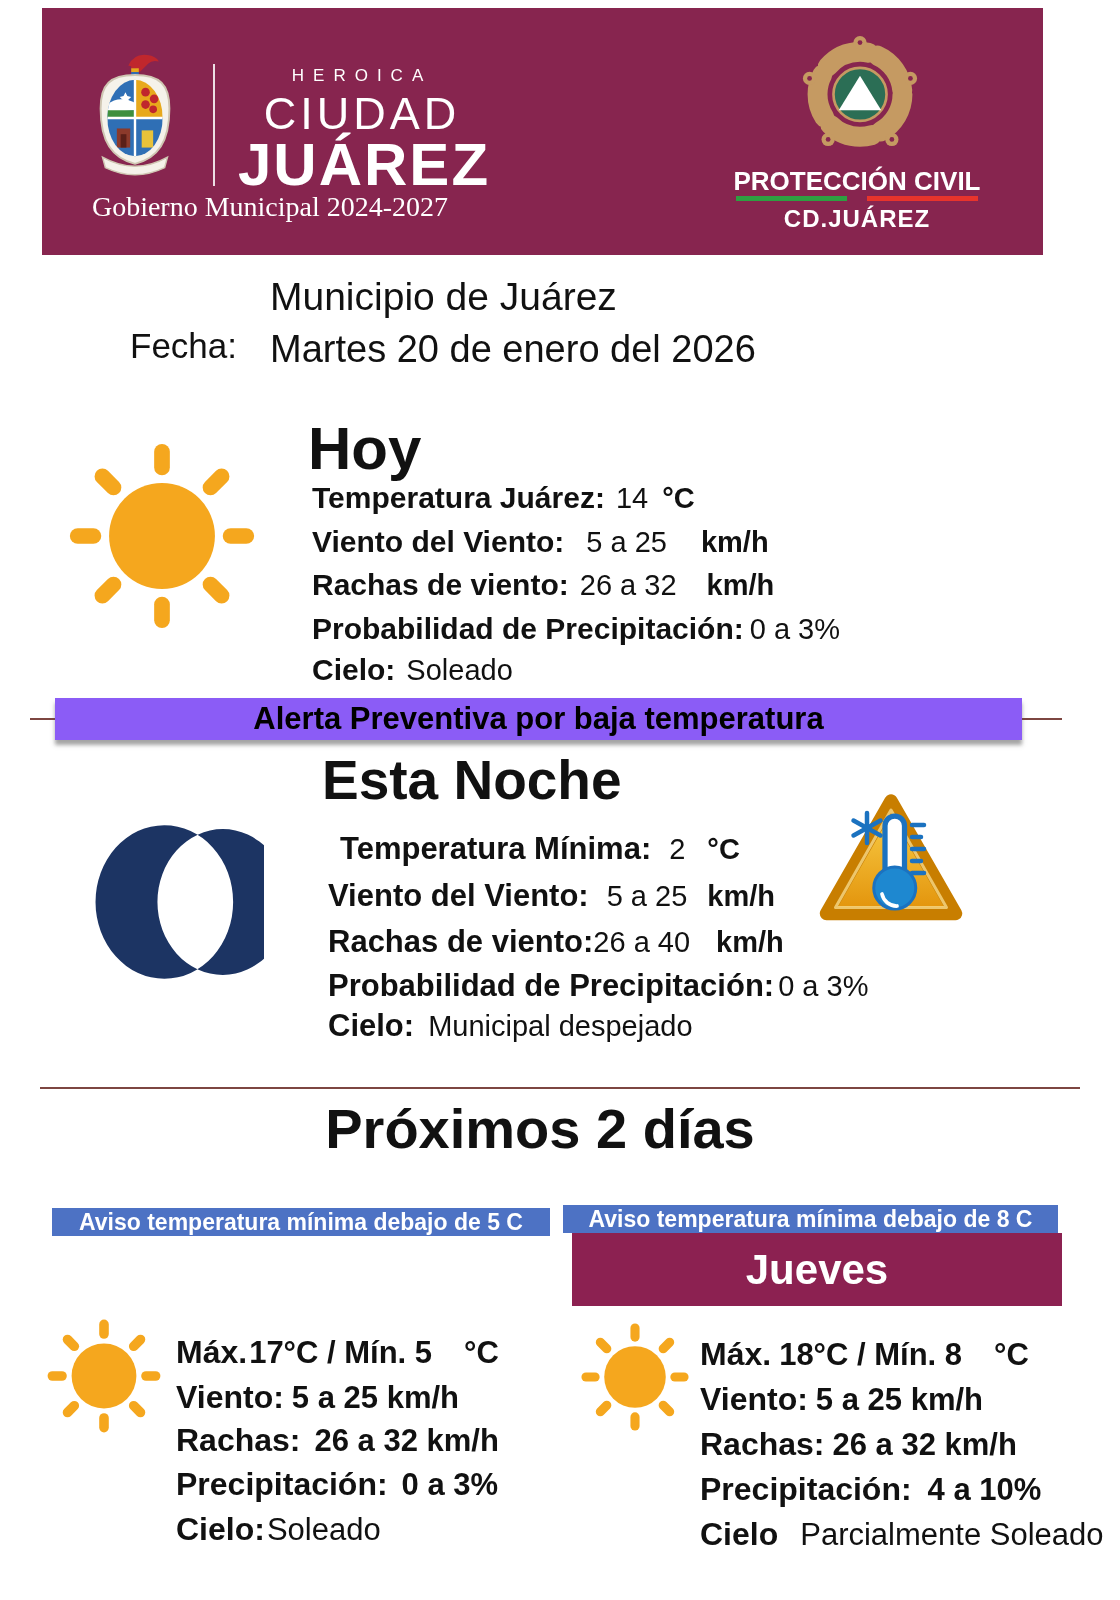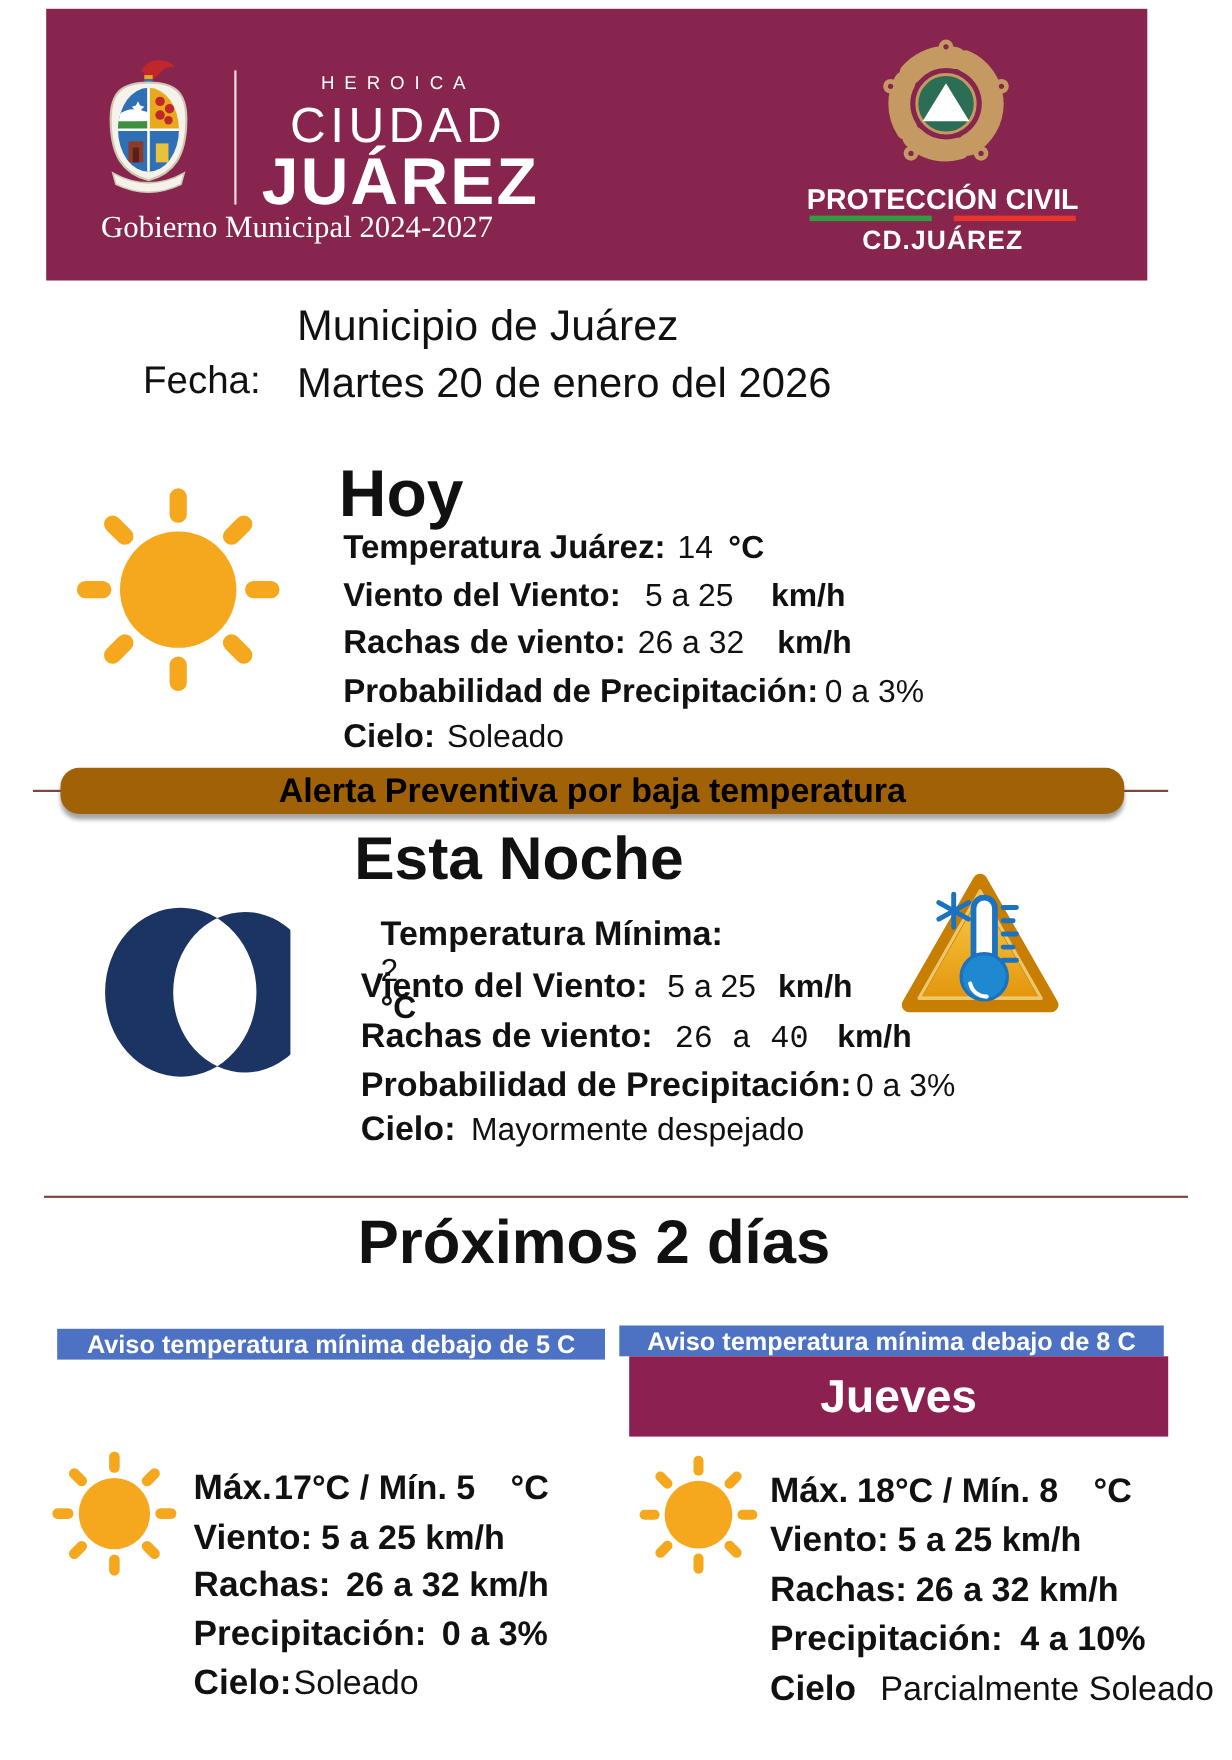--- a/index.html
+++ b/index.html
@@ -33,22 +33,22 @@
   .sec-title{font-weight:700;}
   .hoy-title{left:308px;top:414px;font-size:60px;}
   .noche-title{left:322px;top:748px;font-size:55px;}
   .wrow{position:absolute;display:flex;align-items:baseline;white-space:nowrap;}
   .wlabel{font-weight:700;font-size:30px;}
   .wvalue{font-size:29px;margin-left:11px;}
   .wunit{font-weight:700;font-size:29px;margin-left:14px;}
 
   
   .alert-line{left:30px;top:718px;width:1032px;height:2px;background:#7D4641;}
-  .alert-banner{left:55px;top:698px;width:967px;height:42px;background:#a16207;
-                box-shadow:0 5px 4px rgba(90,90,90,.55);display:flex;align-items:center;justify-content:center;border-radius:17px;}
+  .alert-banner{left:55px;top:698px;width:967px;height:42px;background:#8b5cf6;
+                box-shadow:0 5px 4px rgba(90,90,90,.55);display:flex;align-items:center;justify-content:center;}
   .alert-banner span{font-size:31px;font-weight:700;color:#000;}
 
   
   .divider2{left:40px;top:1087px;width:1040px;height:2px;background:#7D4641;}
   .prox-title{left:0;top:1096px;width:1080px;text-align:center;font-size:56px;font-weight:700;}
 
   .blue-banner{background:#4D72C4;color:#fff;display:flex;align-items:center;justify-content:center;
                font-size:23px;font-weight:700;}
   .maroon-band{background:#8C2151;color:#fff;display:flex;align-items:center;justify-content:center;
                font-size:42px;font-weight:700;}
@@ -177,42 +177,42 @@
     <span>Alerta Preventiva por baja temperatura</span>
   </div>
 
   <div class="abs sec-title noche-title">Esta Noche</div>
 
   <svg class="abs" style="left:92px;top:806px;" width="172" height="192" viewBox="0 0 100 100" preserveAspectRatio="none">
     <path fill-rule="evenodd" fill="#1C3463" d="M42,10 a40,40 0 1,0 0.1,80 a40,40 0 1,0 -0.1,-80 Z
              M76,12 a38,38 0 1,0 0.1,76 a38,38 0 1,0 -0.1,-76 Z"></path>
   </svg>
 
-  <div class="wrow" style="left:324px;top:831px;flex-direction:column;">
+  <div class="wrow" style="left:340px;top:831px;">
     <span class="wlabel" style="font-size:31px;">Temperatura Mínima:</span>
     <span class="wvalue" style="margin-left:18px;">2</span>
     <span class="wunit" style="margin-left:22px;">°C</span>
   </div>
   <div class="wrow" style="left:328px;top:878px;">
     <span class="wlabel" style="font-size:31px;">Viento del Viento:</span>
     <span class="wvalue" style="margin-left:18px;">5 a 25</span>
     <span class="wunit" style="margin-left:20px;">km/h</span>
   </div>
   <div class="wrow" style="left:328px;top:924px;">
     <span class="wlabel" style="font-size:31px;">Rachas de viento:</span>
-    <span class="wvalue" style="margin-left:20px;font-family:Liberation Mono, monospace;">26 a 40</span>
+    <span class="wvalue" style="margin-left:0;">26 a 40</span>
     <span class="wunit" style="margin-left:26px;">km/h</span>
   </div>
   <div class="wrow" style="left:328px;top:968px;">
     <span class="wlabel" style="font-size:31px;">Probabilidad de Precipitación:</span>
     <span class="wvalue" style="margin-left:4px;">0 a 3%</span>
   </div>
   <div class="wrow" style="left:328px;top:1008px;">
     <span class="wlabel" style="font-size:31px;">Cielo:</span>
-    <span class="wvalue" style="margin-left:14px;">Mayormente despejado</span>
+    <span class="wvalue" style="margin-left:14px;">Municipal despejado</span>
   </div>
 
   <svg class="abs" style="left:816px;top:786px;" width="150" height="150" viewBox="0 0 100 100">
     <defs>
       <linearGradient id="goldgrad" x1="0" y1="0" x2="0" y2="1">
         <stop offset="0" stop-color="#FBD34D"></stop>
         <stop offset="1" stop-color="#E2920A"></stop>
       </linearGradient>
     </defs>
     <path d="M50,10 L93,85 L7,85 Z" fill="url(#goldgrad)" stroke="#C87E00" stroke-width="9" stroke-linejoin="round"></path>

